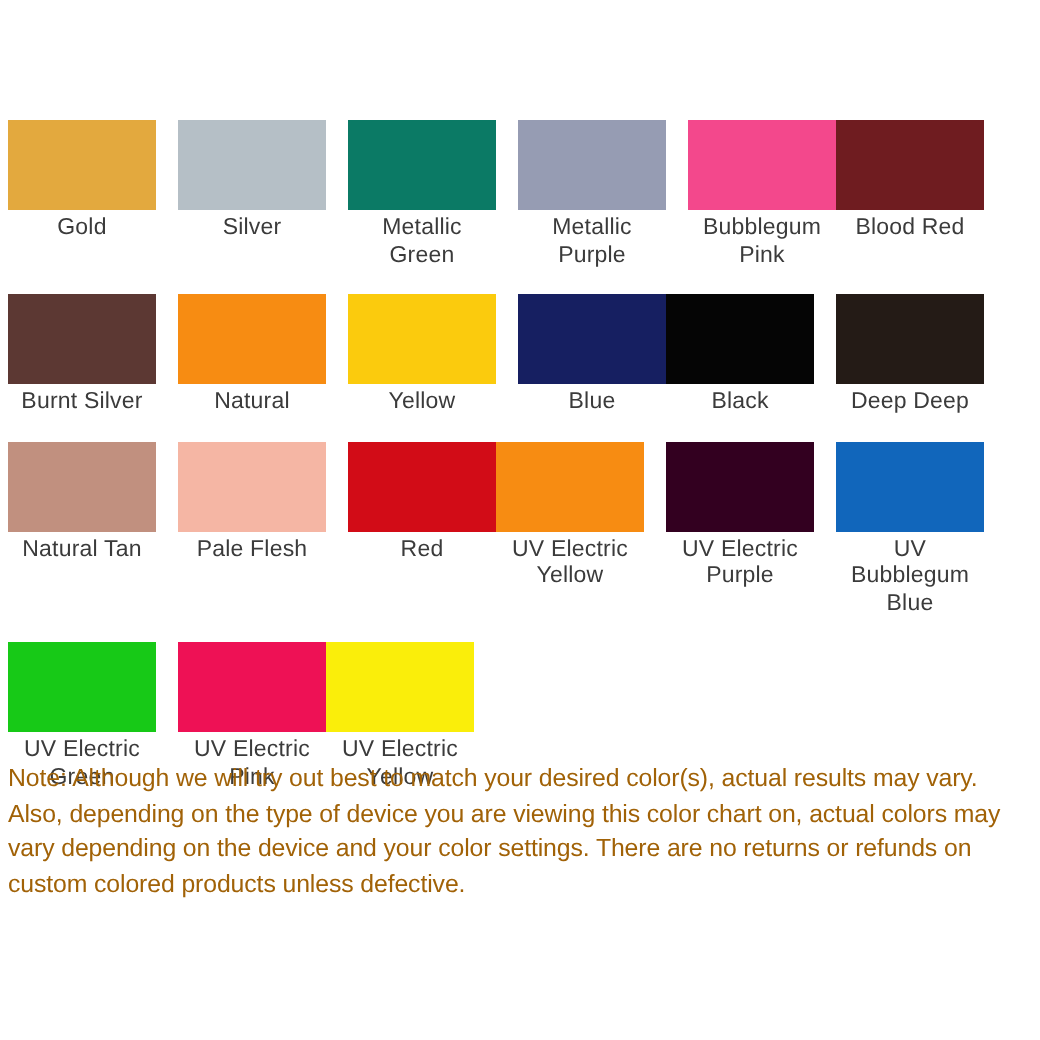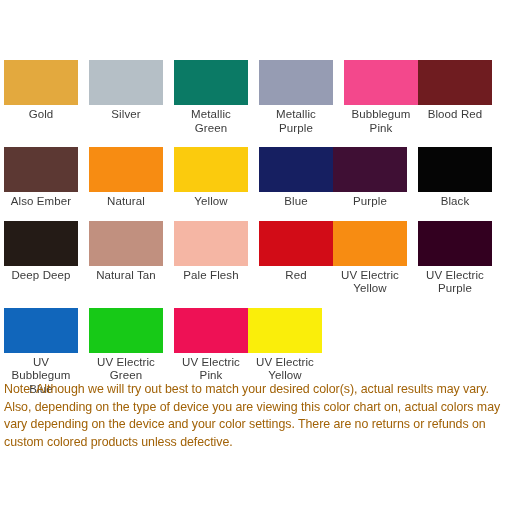--- a/index.html
+++ b/index.html
@@ -90,37 +90,33 @@
       <div class="cell last">
         <span class="swatch" style="background-color: rgb(243, 72, 140);"></span>
         <span class="swatch-label">Bubblegum Pink</span>
       </div>
       <div class="cell">
         <span class="swatch" style="background-color: rgb(111, 28, 32);"></span>
         <span class="swatch-label">Blood Red</span>
       </div>
       <div class="cell">
         <span class="swatch" style="background-color: rgb(92, 56, 51);"></span>
-        <span class="swatch-label">Also Ember</span>
+        <span class="swatch-label">Burnt Silver</span>
       </div>
       <div class="cell">
         <span class="swatch" style="background-color: rgb(247, 140, 18);"></span>
         <span class="swatch-label">Natural</span>
       </div>
       <div class="cell">
         <span class="swatch" style="background-color: rgb(251, 203, 13);"></span>
         <span class="swatch-label">Yellow</span>
       </div>
       <div class="cell last">
         <span class="swatch" style="background-color: rgb(22, 31, 97);"></span>
         <span class="swatch-label">Blue</span>
-      </div>
-      <div class="cell">
-        <span class="swatch" style="background-color: rgb(63, 15, 52);"></span>
-        <span class="swatch-label">Purple</span>
       </div>
       <div class="cell">
         <span class="swatch" style="background-color: rgb(5, 5, 5);"></span>
         <span class="swatch-label">Black</span>
       </div>
       <div class="cell">
         <span class="swatch" style="background-color: rgb(36, 27, 22);"></span>
         <span class="swatch-label">Deep Deep</span>
       </div>
       <div class="cell">

